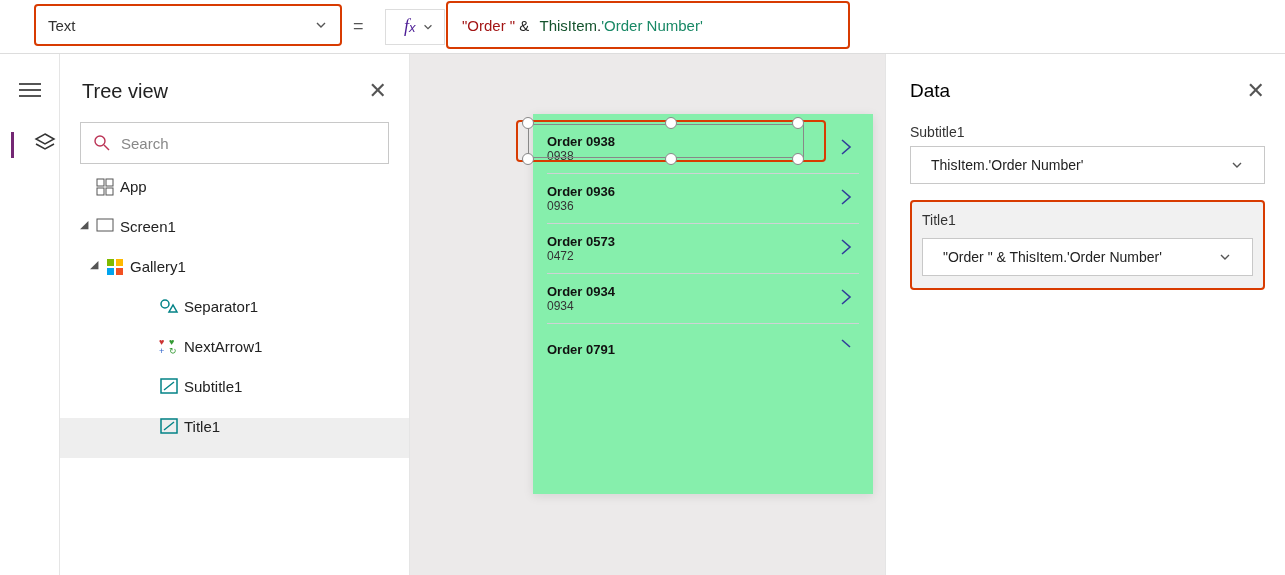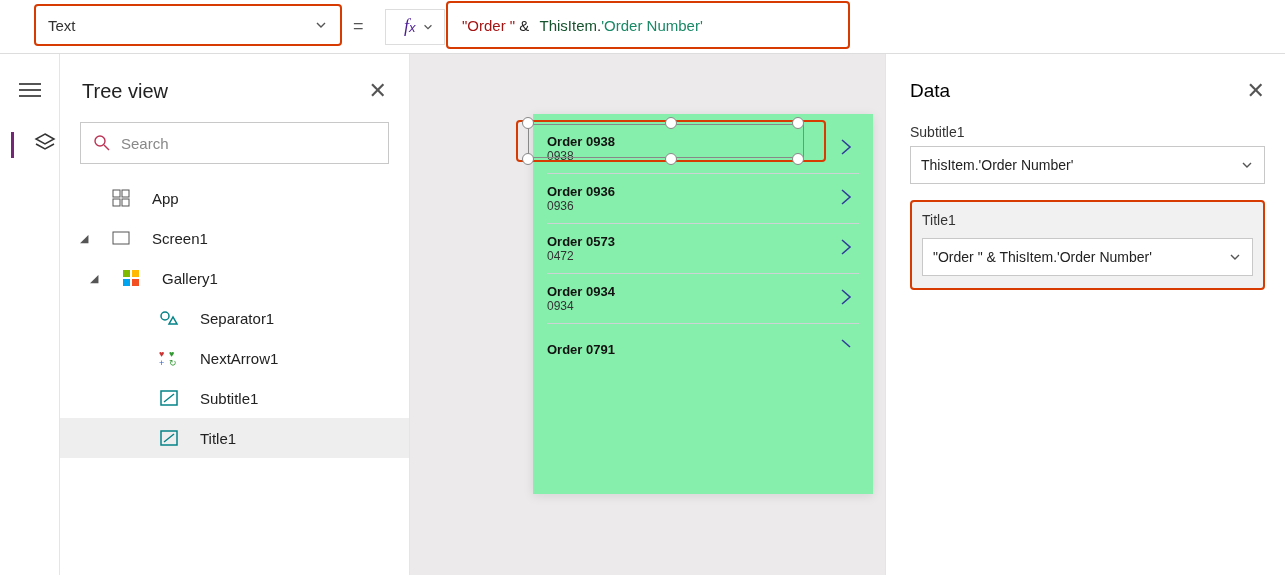--- a/index.html
+++ b/index.html
@@ -23,21 +23,21 @@
   .leftrail .hamburger, .leftrail .layers { cursor: pointer; }
   .leftrail .layers { width: 4px; border-left: 3px solid #742774; padding-left: 20px; margin-left: -14px; }
 
   
   .treepanel { position: absolute; left: 60px; top: 54px; width: 350px; border-right: 1px solid #e5e5e5; height: calc(100% - 54px); background: #fff; }
   .tree-head { display: flex; align-items: center; padding: 24px 22px 18px 22px; }
   .tree-head h1 { font-size: 20px; font-weight: 400; color: #222; }
   .tree-head .x { margin-left: auto; font-size: 22px; color: #555; cursor: pointer; }
   .search-box { margin: 0 20px 14px 20px; height: 42px; border: 1px solid #c8c8c8; display: flex; align-items: center; padding: 8px 12px; gap: 10px; color: #888; font-size: 15px; }
   .tree { font-size: 15px; color: #222; }
-  .tree-row { display: flex; align-items: center; height: 40px; padding-left: 20px; gap: 20px; cursor: pointer; }
+  .tree-row { display: flex; align-items: flex-start; height: 40px; padding-left: 20px; gap: 4px; cursor: pointer; }
   .tree-row.selected { background: #eeeeee; }
   .caret { width: 10px; font-size: 11px; color: #555; }
   .node-icon { width: 22px; display: flex; justify-content: center; }
   .expandicon svg, .node-icon svg { display: block; }
   .indent1 { padding-left: 30px; }
   .indent3 { padding-left: 98px; }
 
   
   .canvas { position: absolute; left: 410px; top: 54px; right: 400px; bottom: 0; background: #eceaea; }
   .device { position: absolute; left: 90px; top: 60px; width: 340px; height: 380px; background: #86efac; box-shadow: 0 2px 10px rgba(0,0,0,.1); margin-left: 33px; }
@@ -55,21 +55,21 @@
   .h-tl { left: 4px; top: -5px; } .h-tm { left: 50%; top: -5px; margin-left:-6px;} .h-tr { right: 20px; top: -5px; }
   .h-bl { left: 4px; bottom: -5px; } .h-bm { left: 50%; bottom: -5px; margin-left:-6px;} .h-br { right: 20px; bottom: -5px; }
 
   
   .datapanel { position: absolute; right: 0; top: 54px; width: 400px; bottom: 0; background: #fff; border-left: 1px solid #e5e5e5; padding: 24px 20px 20px 24px; }
   .datapanel .head { display: flex; align-items: center; margin-bottom: 20px; }
   .datapanel .head h2 { font-size: 19px; font-weight: 400; }
   .datapanel .head .x { margin-left: auto; font-size: 22px; color: #555; cursor: pointer; }
   .field-group { margin-bottom: 16px; }
   .field-group .label { font-size: 14px; color: #333; margin-bottom: 6px; }
-  .field-group .dropdown { height: 38px; border: 1px solid #c8c8c8; display: flex; align-items: center; padding: 0 10px; font-size: 14px; color: #222; }
+  .field-group .dropdown { height: 38px; border: 1px solid #c8c8c8; display: flex; align-items: center; padding: 0 20px; font-size: 14px; color: #222; }
   .field-group .dropdown .chev { margin-left: auto; }
   .field-highlight { border: 2px solid #d83b01; border-radius: 4px; padding: 10px 10px 12px 10px; background: #f1f1f1; }
   .field-highlight .label { margin-bottom: 10px; }
   .field-highlight .dropdown { background: #fff; }
 
   .chev svg { display:block; }
 </style>
 </head>
 <body>
 

